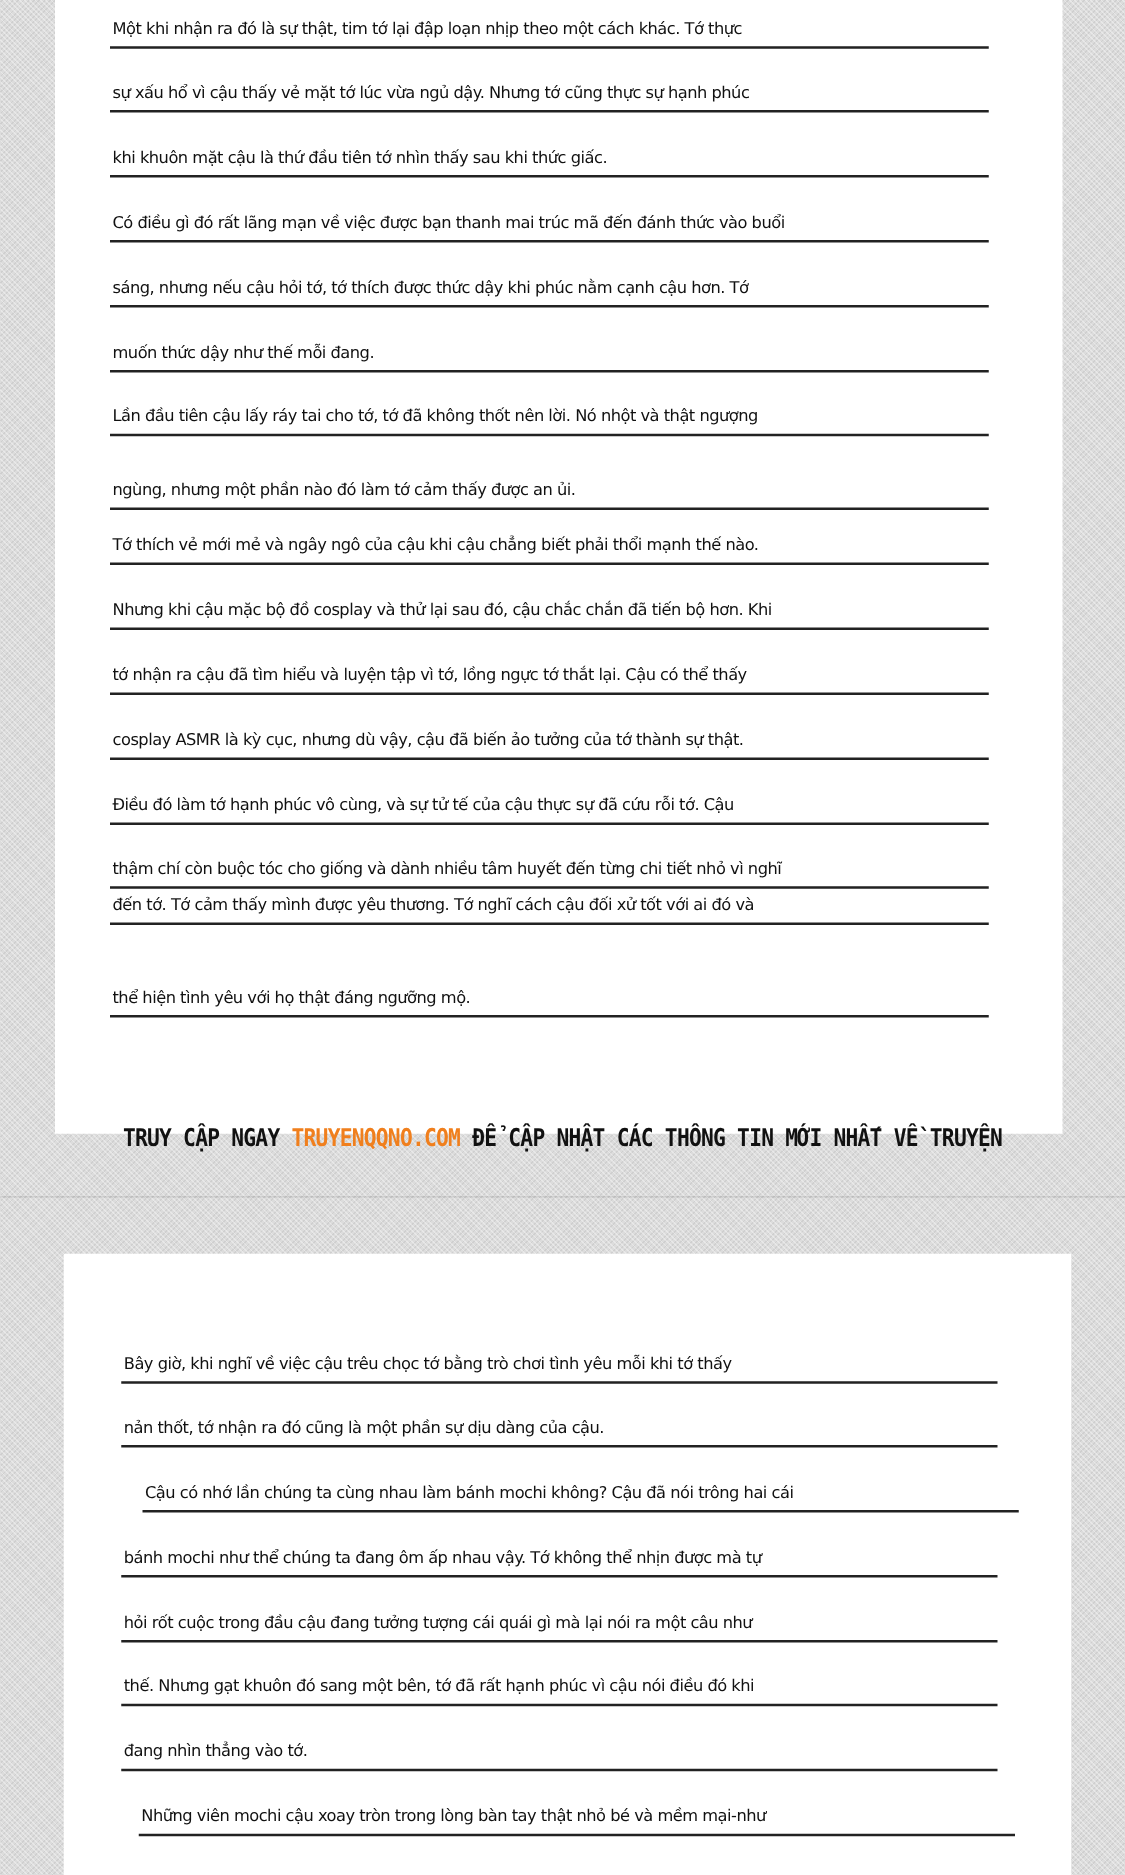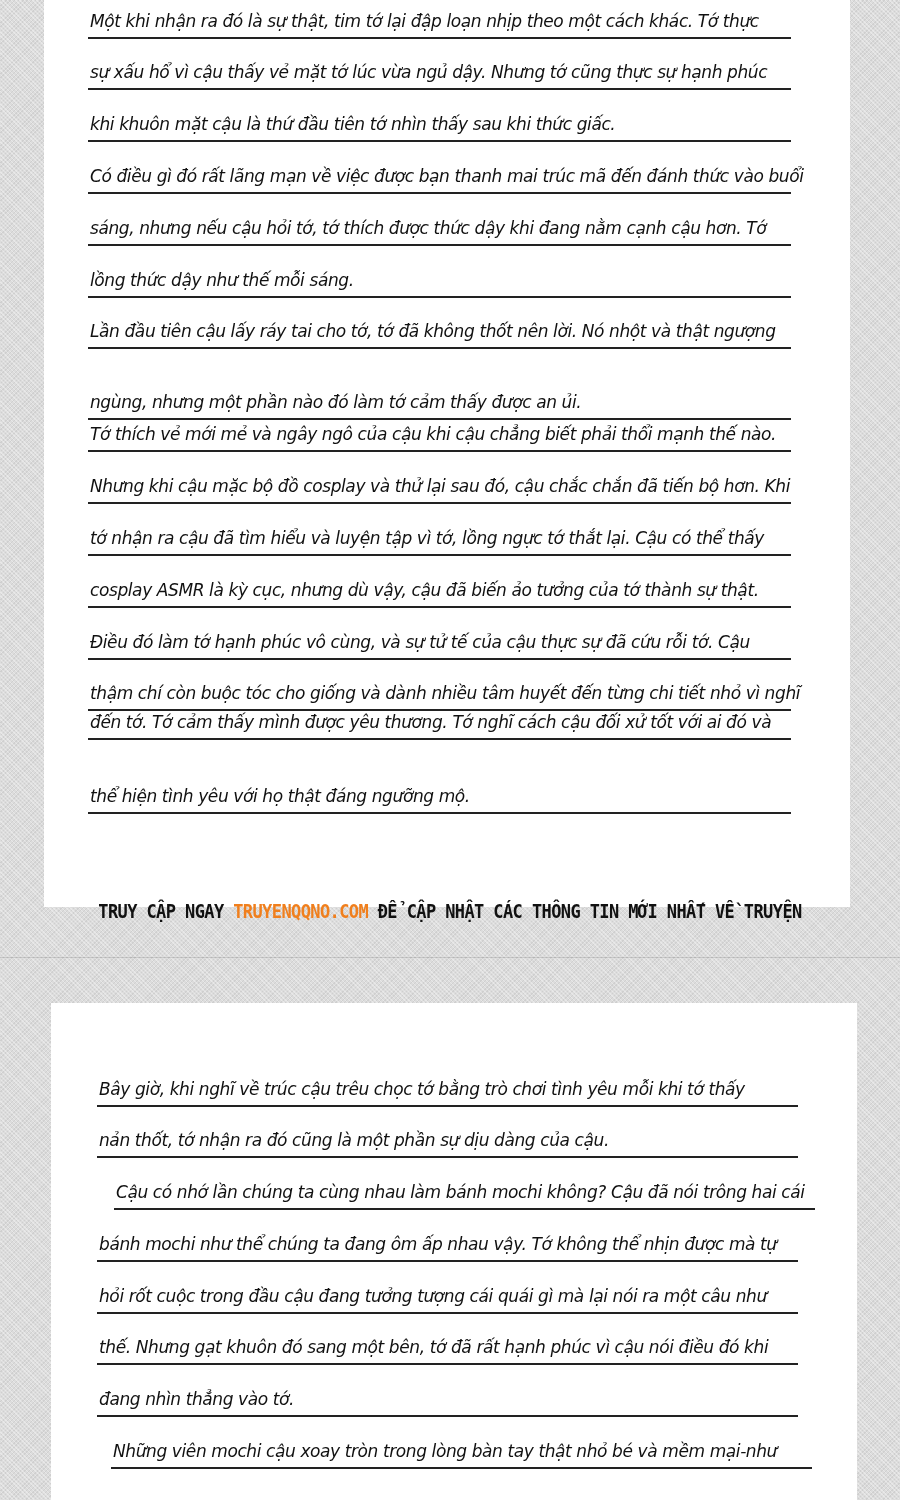--- a/index.html
+++ b/index.html
@@ -16,22 +16,22 @@
   #panel-top { left: 44px; top: 0; width: 806px; height: 907px; }
   #panel-bottom { left: 51px; top: 1003px; width: 806px; height: 497px; }
   .line {
     position: absolute; left: 0; right: 0; height: 52px;
     box-sizing: border-box;
     border-bottom: 2px solid #222;
   }
   .line span {
     position: absolute; left: 2px; bottom: 6px;
     font-family: "DejaVu Sans", sans-serif;
-    font-size: 17px; letter-spacing: -0.4px; color: #111;
-    white-space: nowrap; font-style: italic;
+    font-size: 13px; letter-spacing: -0.4px; color: #111;
+    white-space: nowrap; 
   }
   .banner {
     position: absolute; left: 0; width: 900px; top: 895px; height: 32px;
     text-align: center;
     font-family: "DejaVu Sans Mono", monospace;
     font-weight: bold; font-size: 17px; letter-spacing: -0.6px;
     color: #111; line-height: 32px;
     transform: scaleY(1.15);
   }
   .banner .url { color: #f07f1d; }
@@ -53,29 +53,29 @@
   <div class="line" style="left:88px;width:703px;top:38px">
       <span>sự xấu hổ vì cậu thấy vẻ mặt tớ lúc vừa ngủ dậy. Nhưng tớ cũng thực sự hạnh phúc</span>
     </div>
   <div class="line" style="left:88px;width:703px;top:90px">
       <span>khi khuôn mặt cậu là thứ đầu tiên tớ nhìn thấy sau khi thức giấc.</span>
     </div>
   <div class="line" style="left:88px;width:703px;top:142px">
       <span>Có điều gì đó rất lãng mạn về việc được bạn thanh mai trúc mã đến đánh thức vào buổi</span>
     </div>
   <div class="line" style="left:88px;width:703px;top:194px">
-      <span>sáng, nhưng nếu cậu hỏi tớ, tớ thích được thức dậy khi đang nằm cạnh cậu hơn. Tớ</span>
+      <span>sáng, nhưng nếu cậu hỏi tớ, tớ thích được thức dậy khi phúc nằm cạnh cậu hơn. Tớ</span>
     </div>
   <div class="line" style="left:88px;width:703px;top:246px">
-      <span>lồng thức dậy như thế mỗi sáng.</span>
+      <span>muốn thức dậy như thế mỗi đang.</span>
     </div>
   <div class="line" style="left:88px;width:703px;top:297px">
       <span>Lần đầu tiên cậu lấy ráy tai cho tớ, tớ đã không thốt nên lời. Nó nhột và thật ngượng</span>
     </div>
-  <div class="line" style="left:88px;width:703px;top:368px">
+  <div class="line" style="left:88px;width:703px;top:356px">
       <span>ngùng, nhưng một phần nào đó làm tớ cảm thấy được an ủi.</span>
     </div>
   <div class="line" style="left:88px;width:703px;top:400px">
       <span>Tớ thích vẻ mới mẻ và ngây ngô của cậu khi cậu chẳng biết phải thổi mạnh thế nào.</span>
     </div>
   <div class="line" style="left:88px;width:703px;top:452px">
       <span>Nhưng khi cậu mặc bộ đồ cosplay và thử lại sau đó, cậu chắc chắn đã tiến bộ hơn. Khi</span>
     </div>
   <div class="line" style="left:88px;width:703px;top:504px">
       <span>tớ nhận ra cậu đã tìm hiểu và luyện tập vì tớ, lồng ngực tớ thắt lại. Cậu có thể thấy</span>
@@ -98,21 +98,21 @@
 </div>
 
 <div class="banner">
   <span>TRUY CẬP NGAY </span><span class="url">TRUYENQQNO.COM</span><span> ĐỂ CẬP NHẬT CÁC THÔNG TIN MỚI NHẤT VỀ TRUYỆN</span>
 </div>
 
 <div class="seam"></div>
 
 <div id="bottom-lines">
   <div class="line" style="left:97px;width:701px;top:1055px">
-      <span>Bây giờ, khi nghĩ về trúc cậu trêu chọc tớ bằng trò chơi tình yêu mỗi khi tớ thấy</span>
+      <span>Bây giờ, khi nghĩ về việc cậu trêu chọc tớ bằng trò chơi tình yêu mỗi khi tớ thấy</span>
     </div>
   <div class="line" style="left:97px;width:701px;top:1106px">
       <span>nản thốt, tớ nhận ra đó cũng là một phần sự dịu dàng của cậu.</span>
     </div>
   <div class="line" style="left:114px;width:701px;top:1158px">
       <span>Cậu có nhớ lần chúng ta cùng nhau làm bánh mochi không? Cậu đã nói trông hai cái</span>
     </div>
   <div class="line" style="left:97px;width:701px;top:1210px">
       <span>bánh mochi như thể chúng ta đang ôm ấp nhau vậy. Tớ không thể nhịn được mà tự</span>
     </div>

